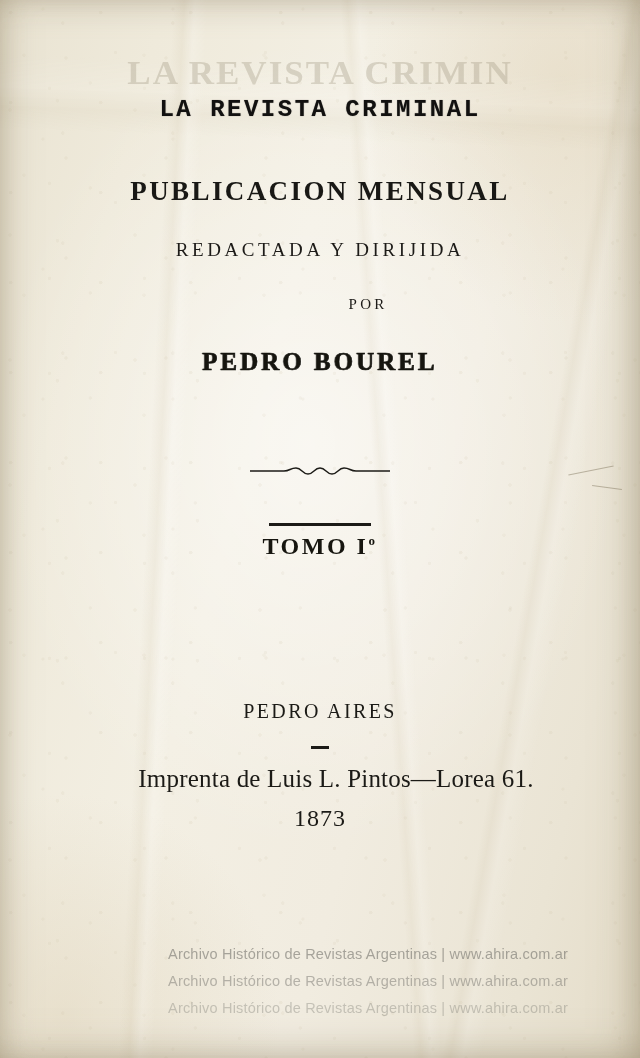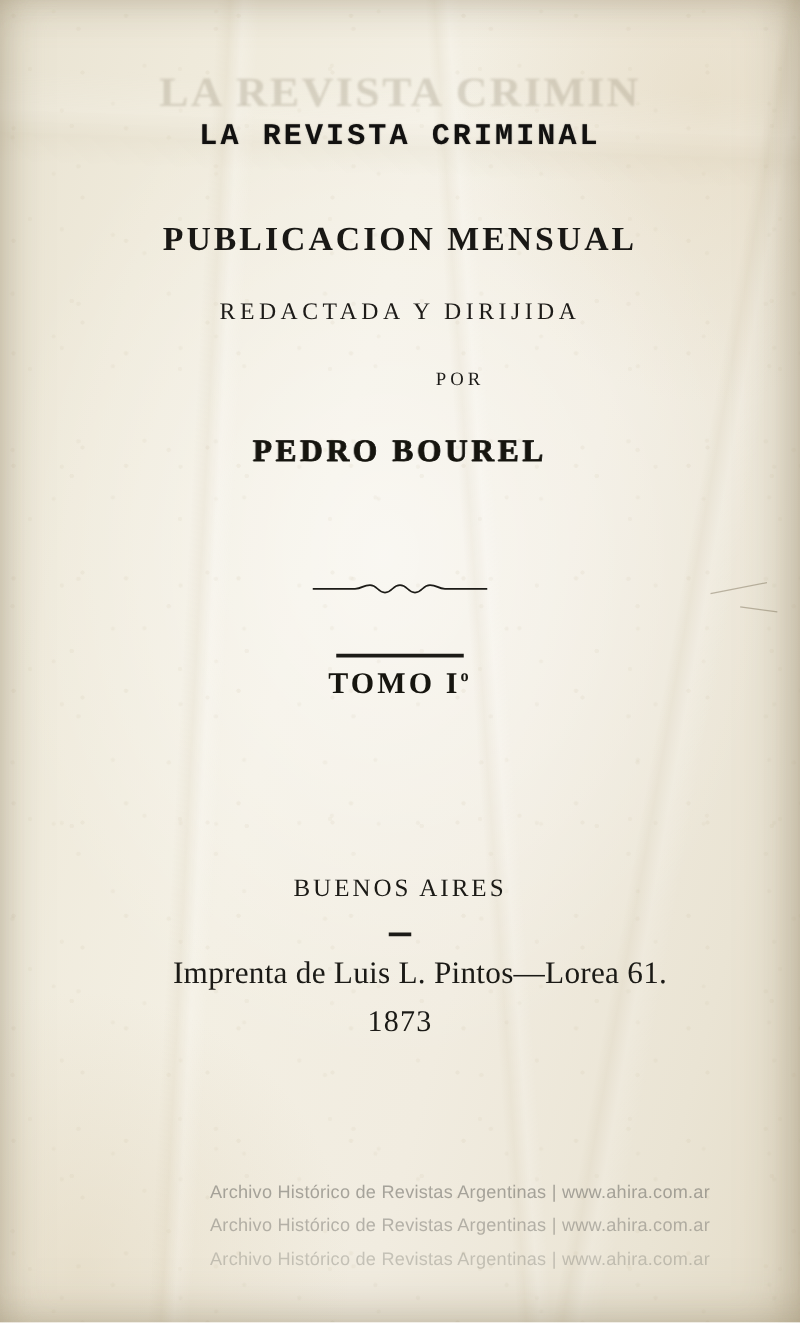--- a/index.html
+++ b/index.html
@@ -263,21 +263,21 @@
     <div class="line author">PEDRO BOUREL</div>
 
     <svg class="wavy-rule" viewBox="0 0 140 10" preserveAspectRatio="none">
       <path d="M0,5 L34,5 C40,5 40,2 46,2 C52,2 52,8 58,8 C64,8 64,2 70,2 C76,2 76,8 82,8 C88,8 88,2 94,2 C100,2 100,5 106,5 L140,5" fill="none" stroke="#1c1b17" stroke-width="1.4"></path>
     </svg>
 
     <div class="line tomo"><span>TOMO I</span><sup>o</sup></div>
 
     <div class="bar-rule"></div>
 
-    <div class="line city">BUENOS AIRES</div>
+    <div class="line city">PEDRO AIRES</div>
 
     <div class="dash-rule"></div>
 
     <div class="line imprint">Imprenta de Luis L. Pintos—Lorea 61.</div>
 
     <div class="line year">1873</div>
 
   </div>
 
   <div class="watermarks">

